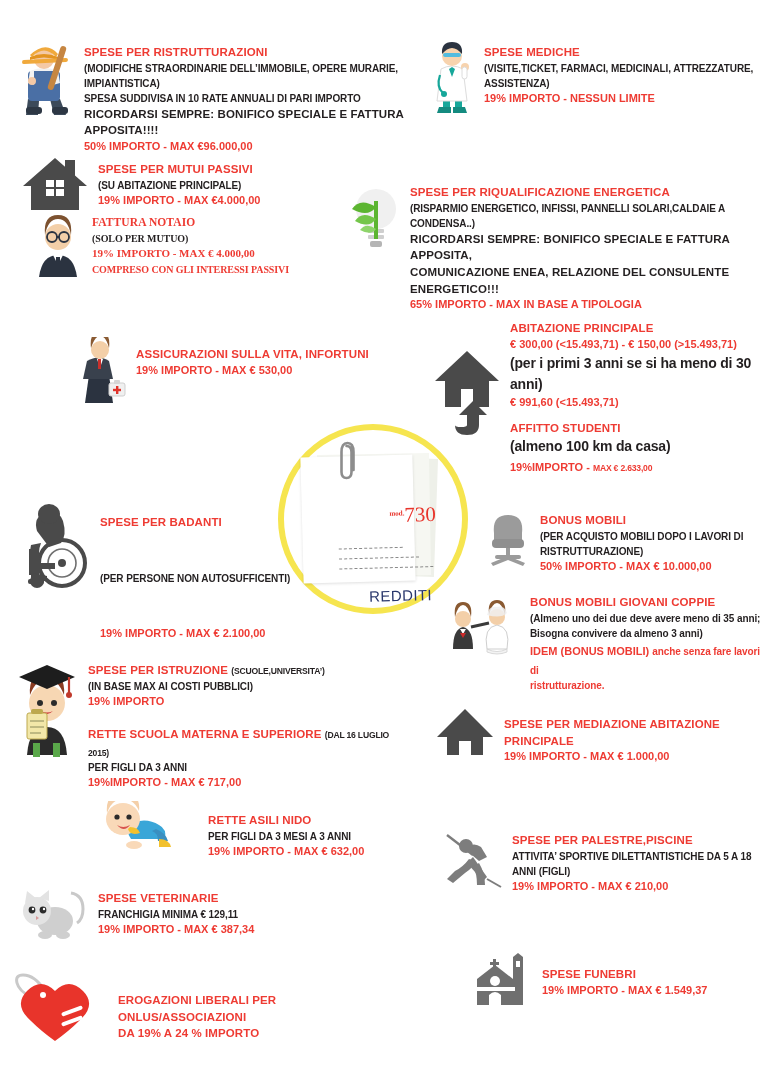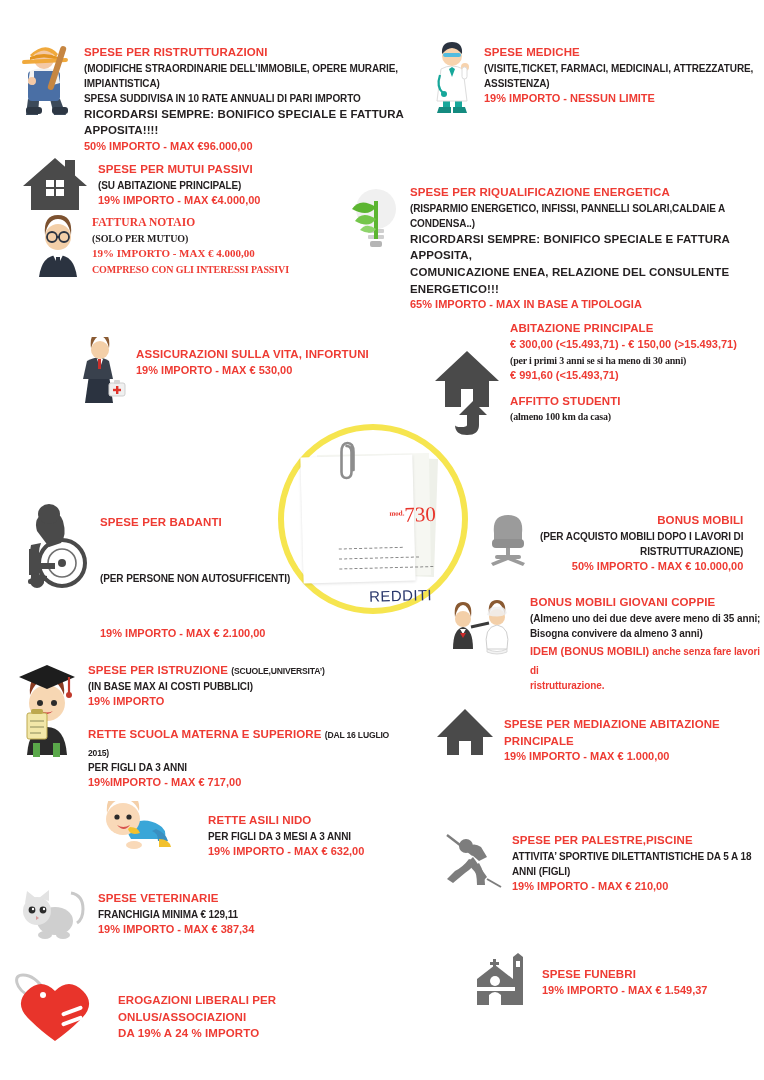--- a/index.html
+++ b/index.html
@@ -10,21 +10,21 @@
     color:#231f20;
   }
   .block{position:absolute;display:flex;align-items:flex-start;}
   .icon{flex:0 0 auto;display:flex;align-items:center;justify-content:center;}
   .txt{display:flex;flex-direction:column;}
   .red{color:#ee3b33;font-weight:bold;}
   .redsm{color:#ee3b33;font-weight:bold;}
   .blk{color:#231f20;font-weight:bold;}
   .ttl{font-size:11.5px;letter-spacing:.1px;line-height:1.45;}
   .sub{font-size:10px;line-height:1.5;font-weight:bold;letter-spacing:-.1px;}
-  .sub-n{font-size:10px;line-height:1.5;font-weight:bold;letter-spacing:-.2px;font-family:Liberation Serif, serif;}
+  .sub-n{font-size:14px;line-height:1.5;font-weight:bold;letter-spacing:-.2px;}
   .val{font-size:11px;line-height:1.45;font-weight:bold;}
   .spacer{height:9px;}
   .inline-sm{font-size:8.6px;font-weight:bold;letter-spacing:-.2px;}
 
   
   #emblem{position:absolute;left:278px;top:424px;width:190px;height:190px;}
   #ring{position:absolute;inset:0;border-radius:50%;border:6px solid #f6e54f;box-sizing:border-box;}
   .doc-back{position:absolute;left:46px;top:33px;width:112px;height:118px;background:#eef0e9;transform:rotate(2deg);}
   .doc-back2{position:absolute;left:40px;top:30px;width:112px;height:122px;background:#f6f7f2;transform:rotate(-1deg);}
   .doc-front{position:absolute;left:24px;top:32px;width:112px;height:126px;background:#ffffff;box-shadow:0 1px 3px rgba(0,0,0,.13);transform:rotate(-1.5deg);}
@@ -184,20 +184,23 @@
     </svg>
   </div>
   <div class="txt" style="padding-left:8px;padding-top:0px;">
     <div class="ttl red">ABITAZIONE PRINCIPALE</div>
     <div class="val red">€ 300,00 (&lt;15.493,71) - € 150,00 (&gt;15.493,71)</div>
     <div class="sub-n blk">(per i primi 3 anni se si ha meno di 30 anni)</div>
     <div class="val red">€ 991,60 (&lt;15.493,71)</div>
     <div class="spacer"></div>
     <div class="ttl red">AFFITTO STUDENTI</div>
     <div class="sub-n blk">(almeno 100 km da casa)</div>
+    <div>
+      <span class="val red">19%IMPORTO - </span><span class="inline-sm red">MAX € 2.633,00</span>
+    </div>
   </div>
 </div>
 
 <div id="emblem">
   <div id="ring"></div>
   <div class="doc-back"></div>
   <div class="doc-back2"></div>
   <div class="doc-front">
     <div class="mod730">
       <span class="mod-s">mod.</span><span class="n730">730</span>
@@ -241,21 +244,21 @@
 <div class="block" style="left:484px;top:508px;width:280px;">
   <div class="icon" style="width:48px;height:62px;">
     <svg width="46" height="60" viewBox="0 0 46 60">
       <path d="M9 24 q-2 -18 14 -18 q16 0 14 18 l0 10 l-28 0 Z" fill="#9b9b9b"></path>
       <rect x="7" y="30" width="32" height="9" rx="4" fill="#8f8f8f"></rect>
       <rect x="21" y="39" width="4" height="10" fill="#9b9b9b"></rect>
       <path d="M6 54 l17 -7 l17 7 l-2 3 l-15 -6 l-15 6 Z" fill="#9b9b9b"></path>
       <rect x="10" y="46" width="26" height="4" rx="2" fill="#9b9b9b"></rect>
     </svg>
   </div>
-  <div class="txt" style="padding-left:8px;padding-top:4px;align-items:flex-end;">
+  <div class="txt" style="padding-left:8px;padding-top:4px;">
     <div class="ttl red">BONUS MOBILI</div>
     <div class="sub blk">(PER ACQUISTO MOBILI DOPO I LAVORI DI</div>
     <div class="sub blk">RISTRUTTURAZIONE)</div>
     <div class="val red">50% IMPORTO - MAX € 10.000,00</div>
   </div>
 </div>
 
 <div class="block" style="left:442px;top:594px;width:322px;">
   <div class="icon" style="width:82px;height:62px;">
     <svg width="80" height="60" viewBox="0 0 80 60">

